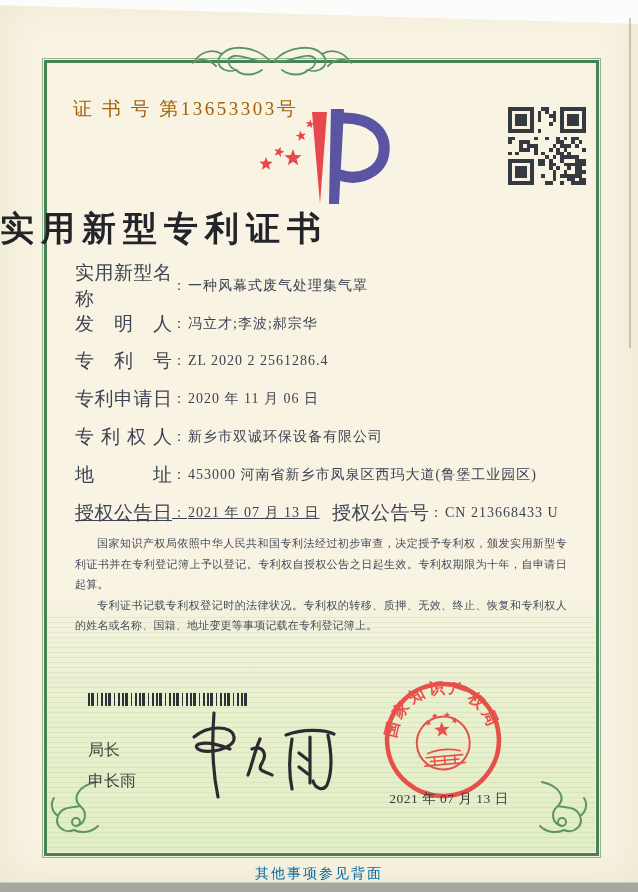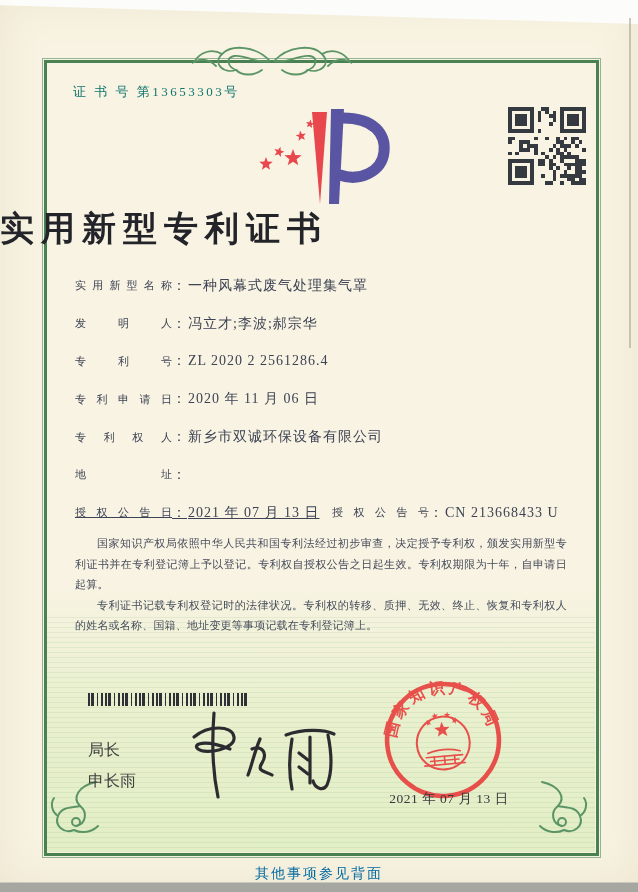--- a/index.html
+++ b/index.html
@@ -29,31 +29,31 @@
     background-size:100% 235px,100% 265px;
     background-position:0 100%,0 100%;
     background-repeat:no-repeat,no-repeat;
   }
   .ornament-top{position:absolute;left:192px;top:44px;}
   .corner{position:absolute;}
   .corner-l{left:46px;bottom:45px;}
   .corner-r{right:46px;bottom:45px;transform:scaleX(-1);}
 
   
-  .cert-no{position:absolute;left:73px;top:83px;font-size:13px;letter-spacing:2.5px;color:#0f766e;}
+  .cert-no{position:absolute;left:73px;top:96px;font-size:19px;letter-spacing:2.5px;color:#a16207;}
   .logo{position:absolute;left:252px;top:102px;}
   .qr{position:absolute;left:508px;top:107px;width:78px;height:78px;}
   .title{position:absolute;left:0;right:0;top:206px;
     font-size:34px;font-weight:bold;letter-spacing:7px;color:#23242a;}
 
   
   .fields{position:absolute;left:75px;top:267px;width:492px;color:#3d4354;}
   .frow{height:37.8px;display:flex;align-items:center;font-size:14px;letter-spacing:1px;}
   .flabel{display:inline-block;width:97px;text-align:justify;text-align-last:justify;
-    font-size:11px;letter-spacing:0;flex:none;}
+    font-size:19px;letter-spacing:0;flex:none;}
   .fcolon{display:inline-block;width:16px;flex:none;}
   .fvalue{white-space:nowrap;}
   .fgroup{display:flex;align-items:center;}
   .frow-split .fgroup:first-child{width:257px;flex:none;text-decoration:underline;}
 
   
   .paras{position:absolute;left:75px;top:533px;width:492px;color:#454c5b;
     font-size:11px;line-height:20.5px;letter-spacing:0.2px;text-align:justify;}
   .paras p{margin:0;text-indent:2em;}
 
@@ -270,20 +270,21 @@
         <span class="fvalue">2020 年 11 月 06 日</span>
     </div>
     <div class="frow">
       <span class="flabel">专利权人</span>
         <span class="fcolon">：</span>
         <span class="fvalue">新乡市双诚环保设备有限公司</span>
     </div>
     <div class="frow">
       <span class="flabel">地址</span>
         <span class="fcolon">：</span>
+        <span class="fvalue">453000 河南省新乡市凤泉区西玛大道(鲁堡工业园区)</span>
     </div>
     <div class="frow frow-split">
       <span class="fgroup">
         <span class="flabel">授权公告日</span>
           <span class="fcolon">：</span>
           <span class="fvalue">2021 年 07 月 13 日</span>
       </span>
       <span class="fgroup">
         <span class="flabel">授权公告号</span>
           <span class="fcolon">：</span>

